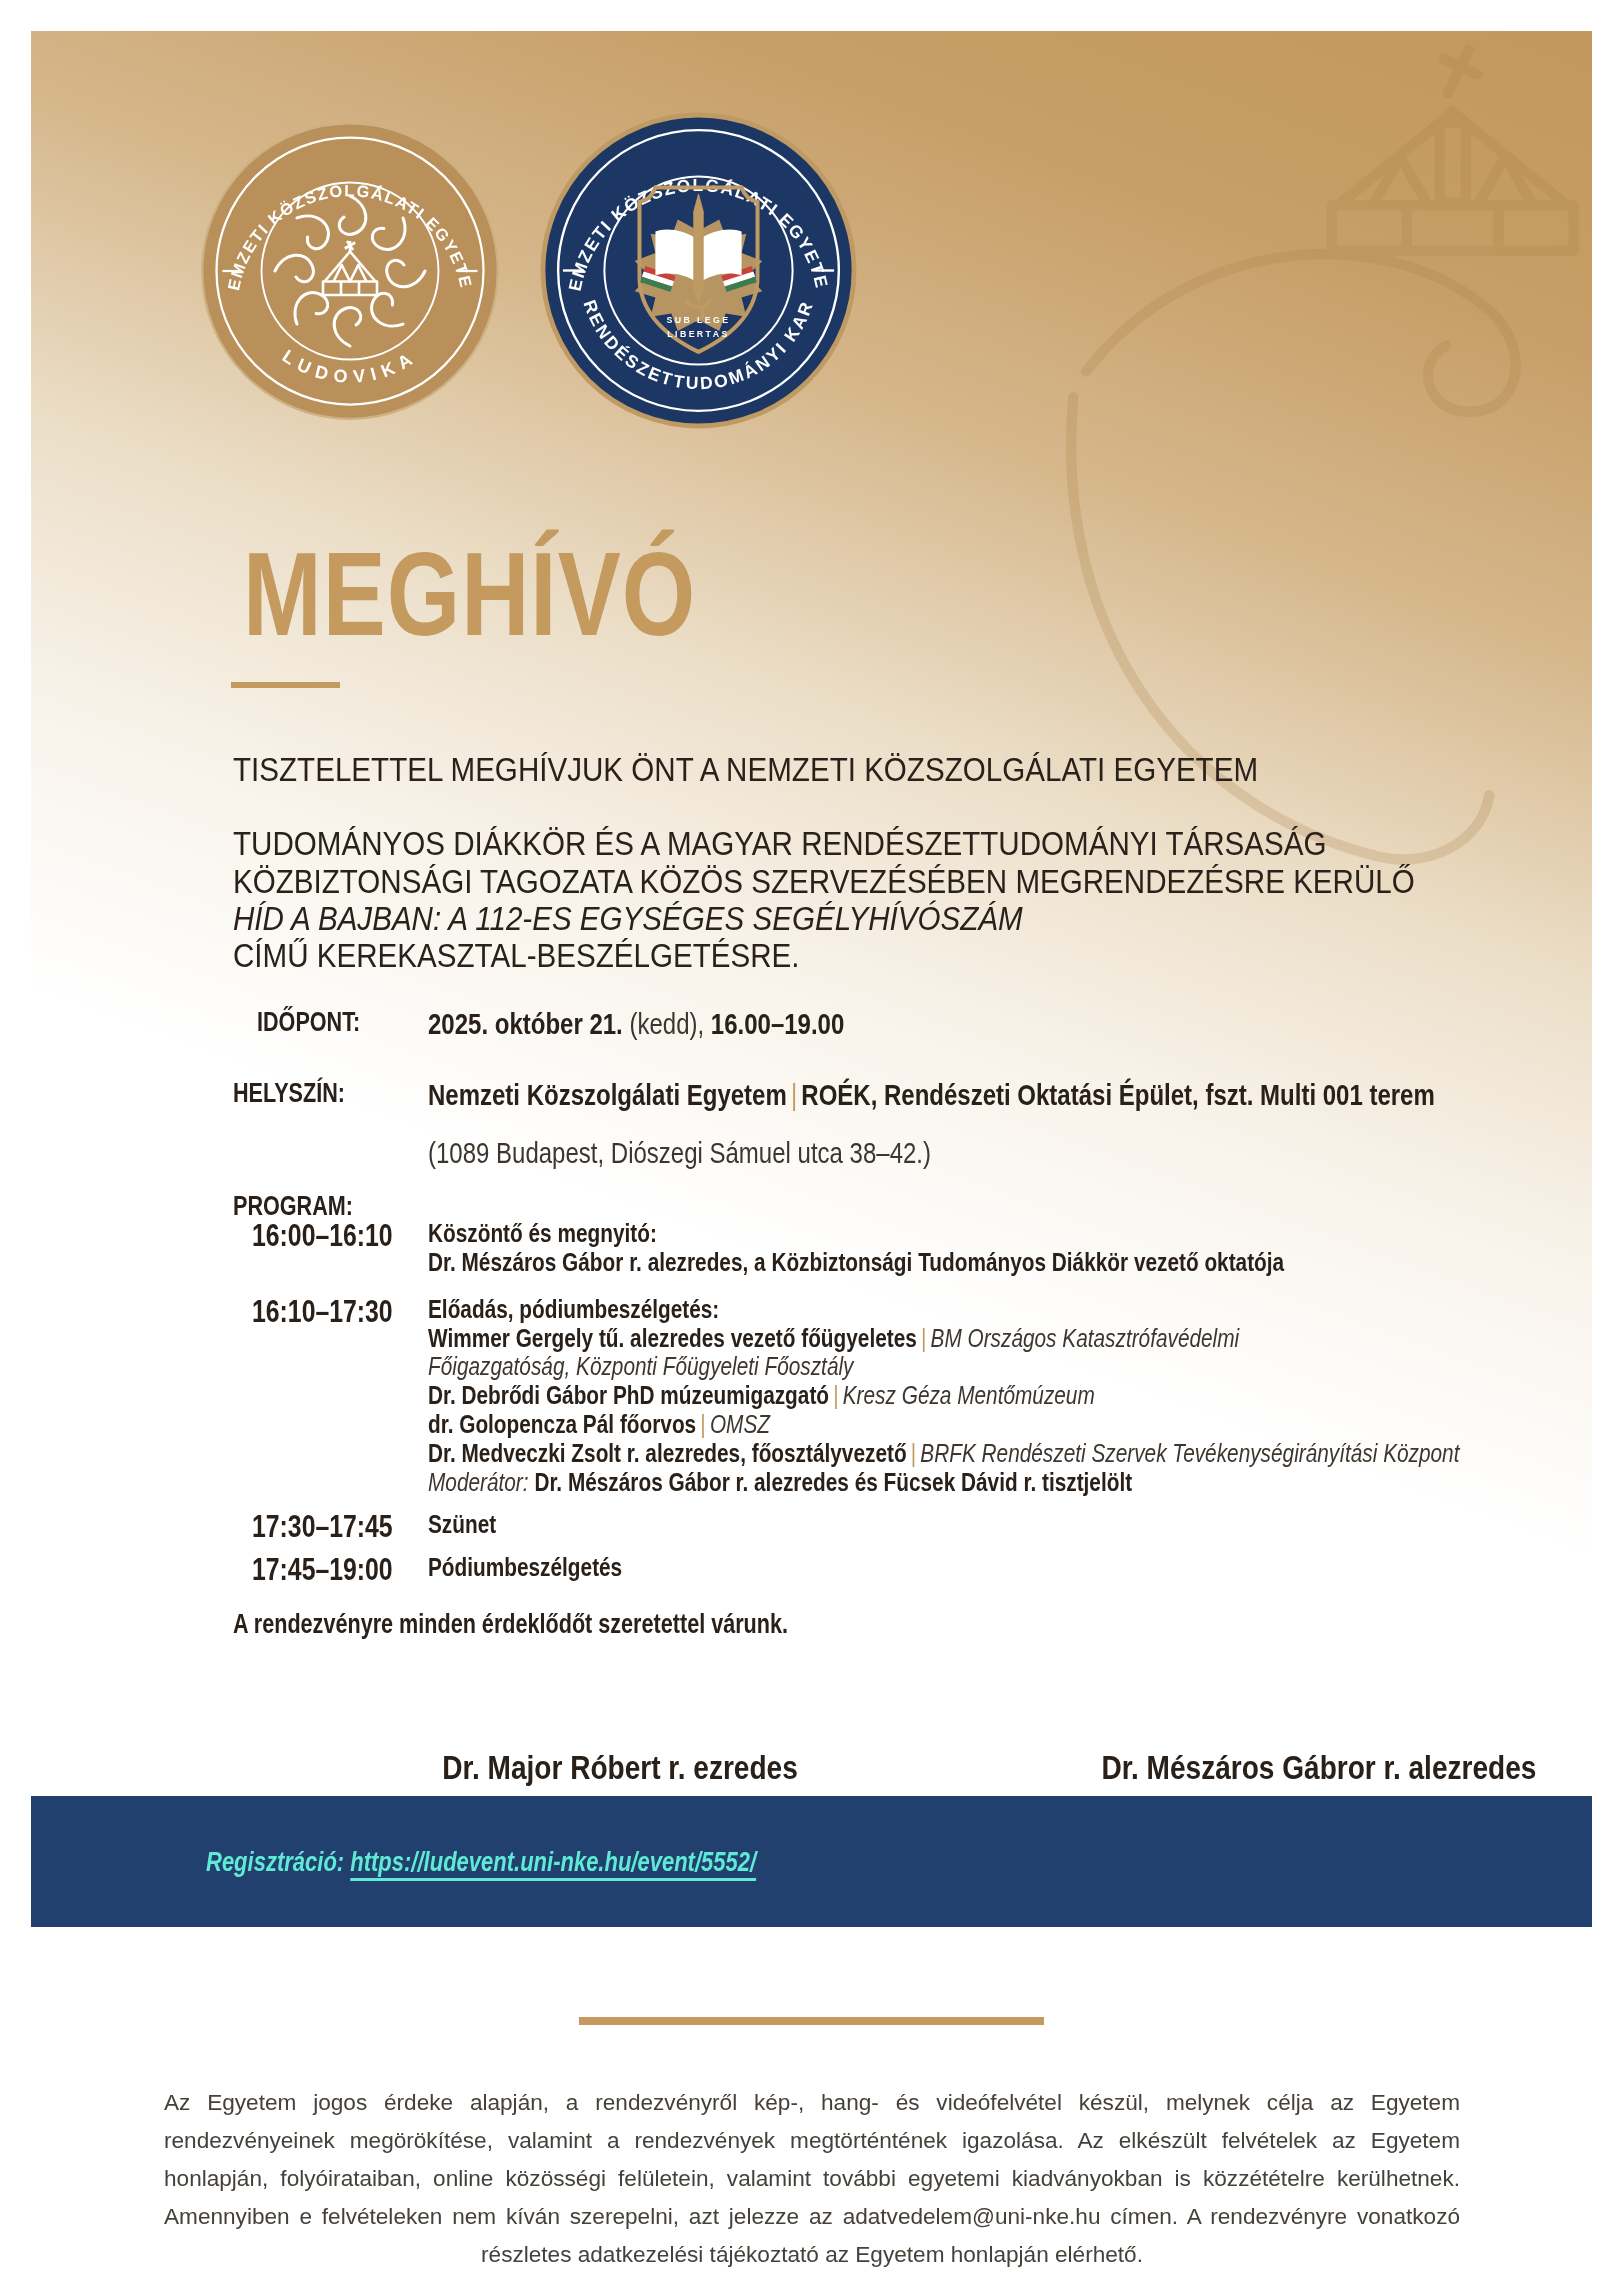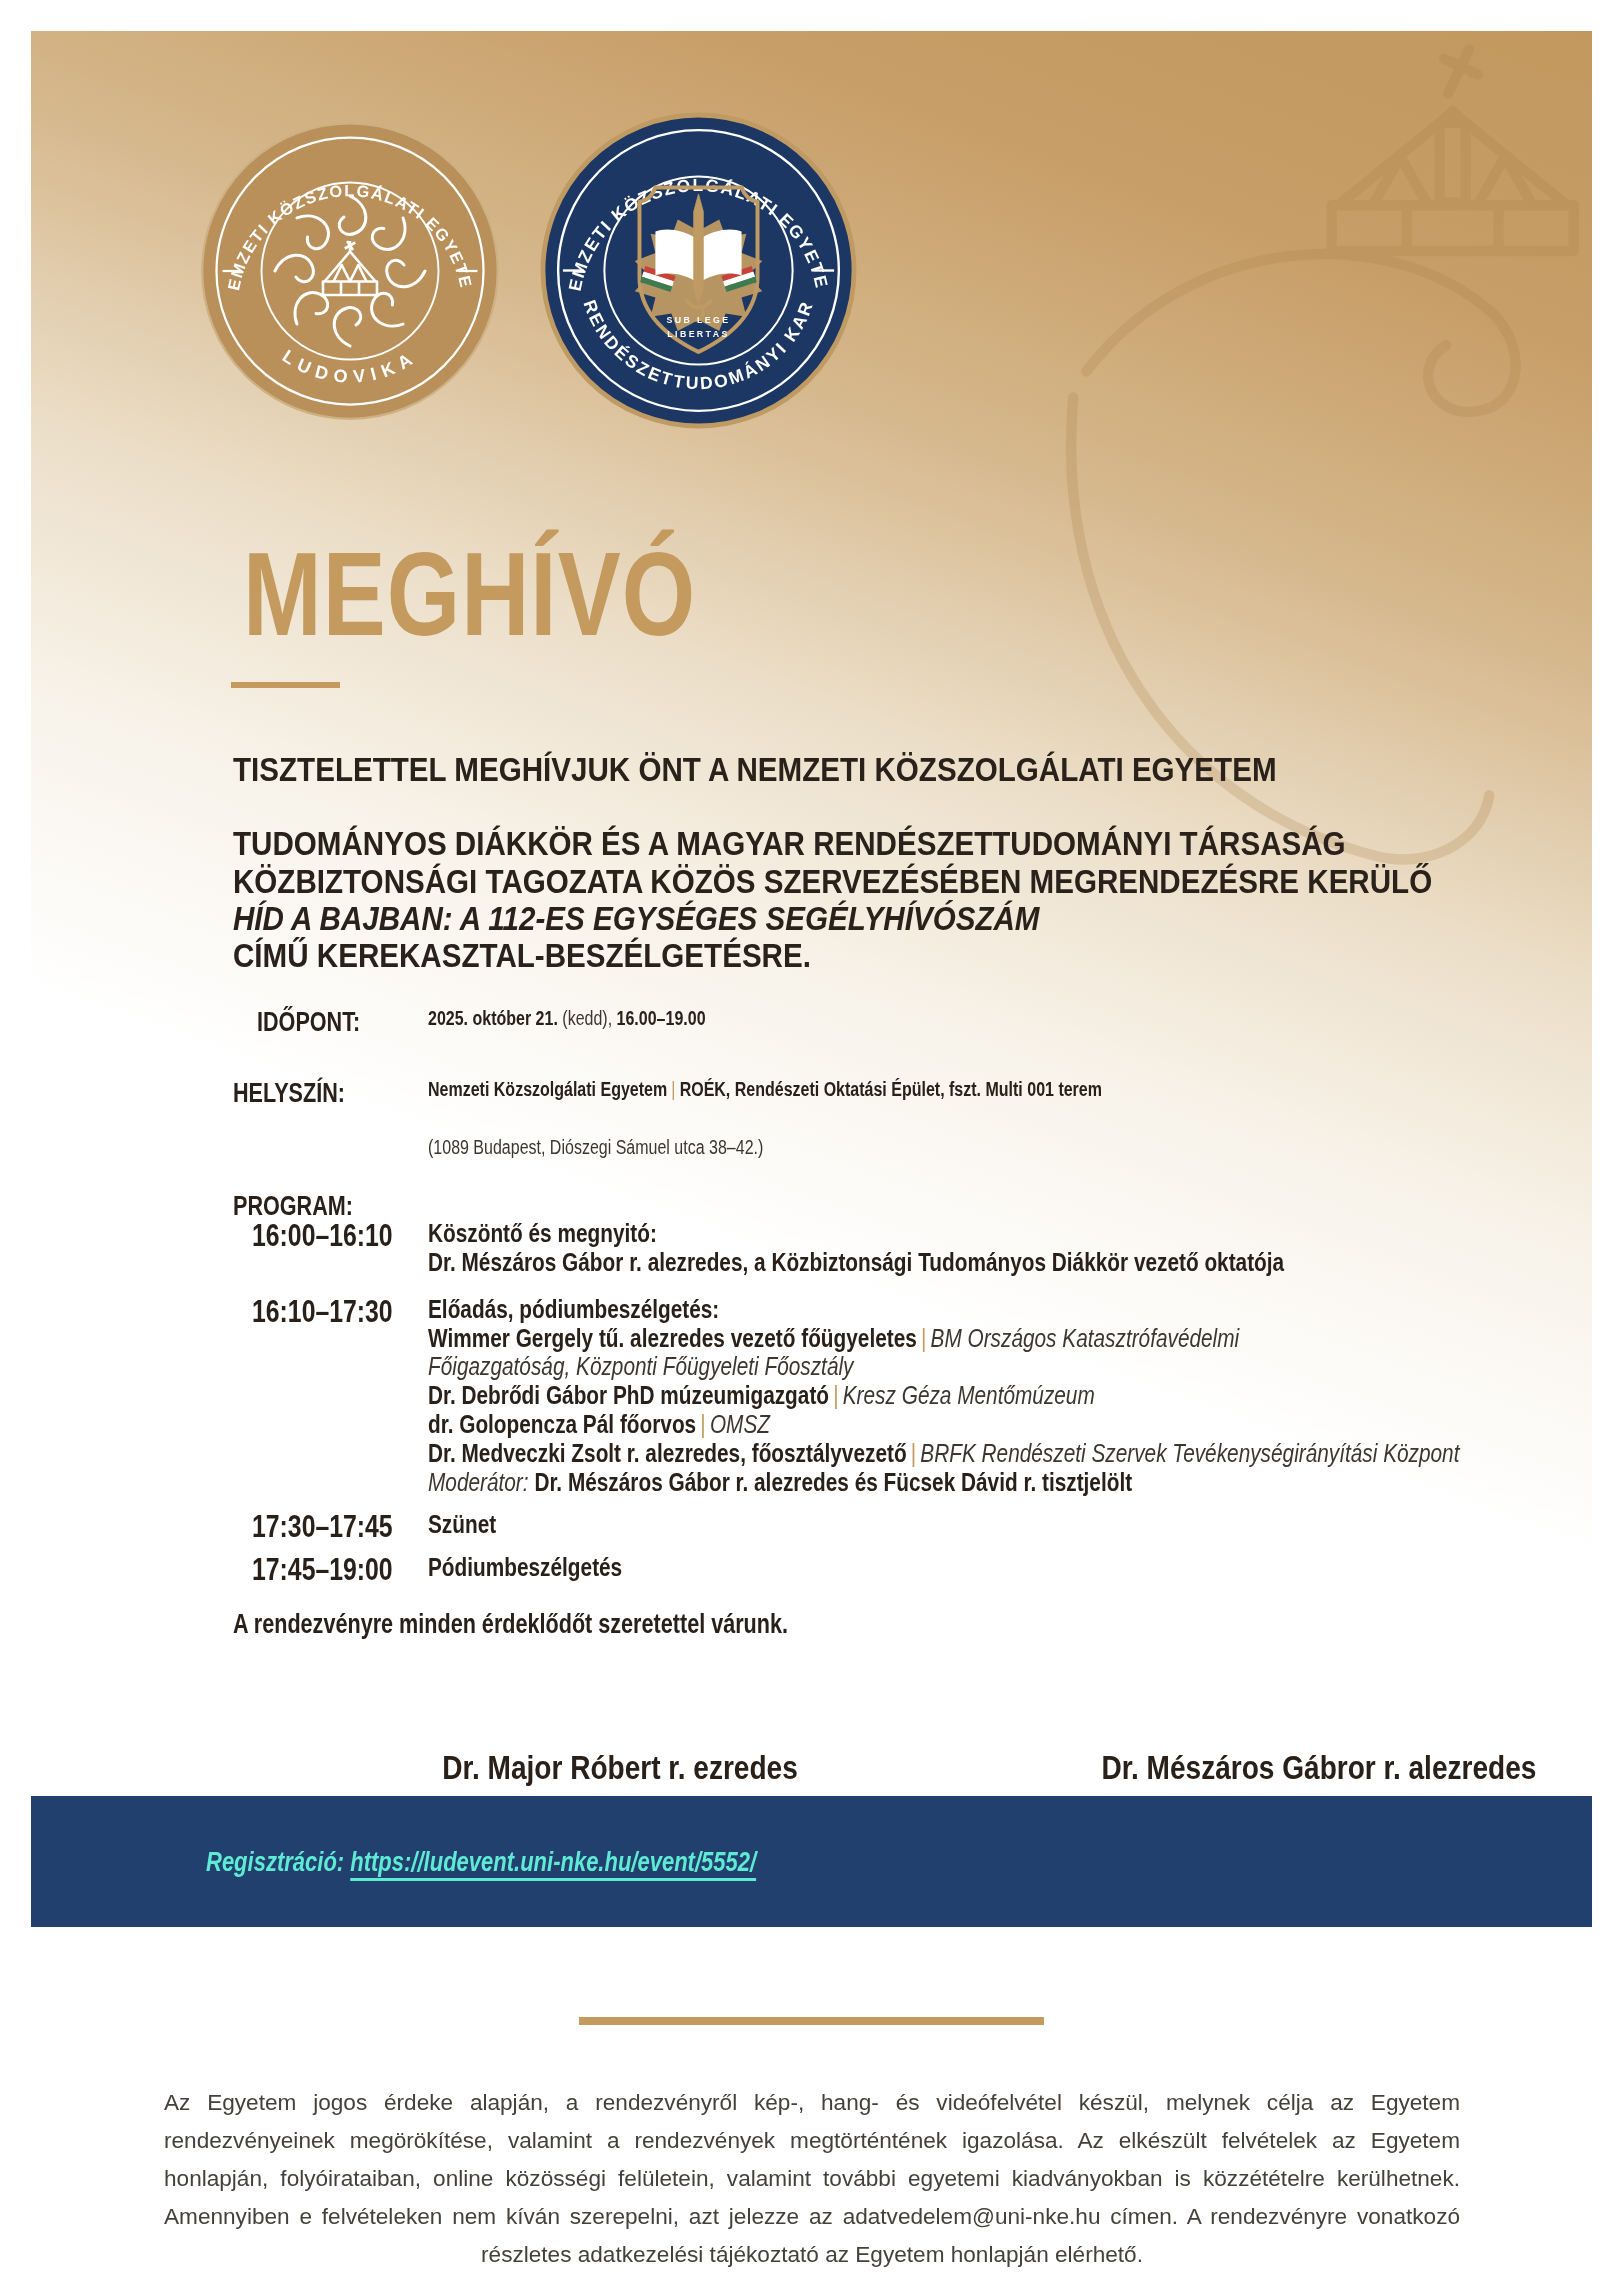--- a/index.html
+++ b/index.html
@@ -9,23 +9,23 @@
   
   .panel{left:31px;top:31px;width:1561px;height:1896px;overflow:hidden;
          background:linear-gradient(200deg,#c2985f 0%,#c79e67 13%,#d6b88d 26%,#ecdfc9 39%,#f8f3ea 50%,#ffffff 62%,#ffffff 100%);}
   .watermark{right:0;top:0;opacity:.24;}
   
   .cx80{display:inline-block;transform:scaleX(.80);transform-origin:0 50%;white-space:nowrap;}
   .cx87{display:inline-block;transform:scaleX(.87);transform-origin:0 50%;white-space:nowrap;}
   .cxc{display:inline-block;transform:scaleX(.85);transform-origin:50% 50%;white-space:nowrap;}
   .title{left:200px;top:492px;font-size:118px;font-weight:900;letter-spacing:1.3px;color:#c49a5e;line-height:1;}
   .dash{left:200px;top:651px;width:109px;height:5.9px;background:#c49a5e;}
-  .intro{left:202px;font-size:34px;font-weight:700;color:#2a211b;line-height:37px;}
+  .intro{left:202px;font-size:34px;font-weight:400;color:#2a211b;line-height:37px;}
   .lbl{left:202px;font-size:27px;font-weight:700;color:#292019;}
-  .val{left:397px;font-size:20px;color:#292019;}
+  .val{left:397px;font-size:30px;color:#292019;}
   .b{font-weight:700;}
   .reg{font-weight:400;color:#3d362f;}
   .it{font-style:italic;font-weight:400;color:#3d362f;}
   .pipe{color:#c49a5e;font-weight:400;padding:0 5.2px;}
   .ptime{left:202px;font-size:31px;font-weight:700;margin-left:19px;}
   .pline{left:397px;font-size:26px;}
   .closing{left:202px;top:1578px;font-size:27px;font-weight:700;}
   .sig{font-size:33px;font-weight:700;text-align:right;}
   .bluebar{left:31px;top:1796px;width:1561px;height:131px;background:#21406e;display:flex;align-items:center;}
   .regline{margin-left:175px;color:#5eead4;font-size:27.5px;font-weight:700;font-style:italic;}

